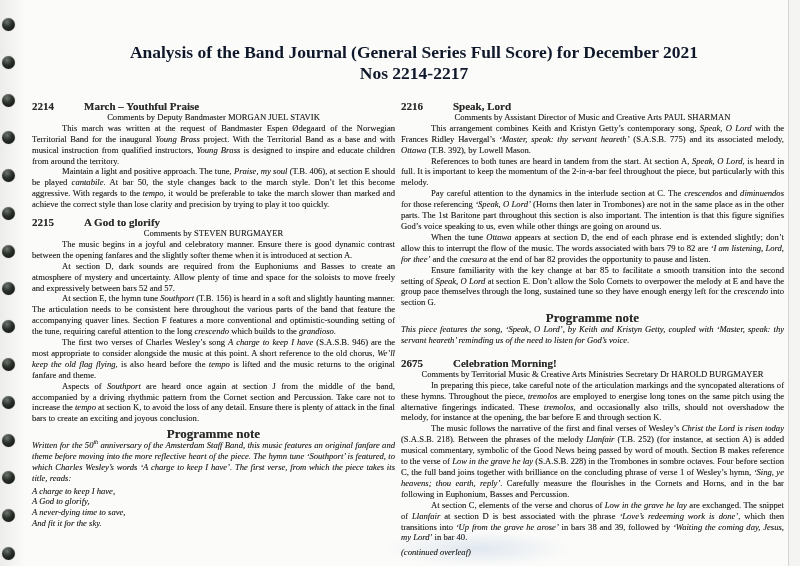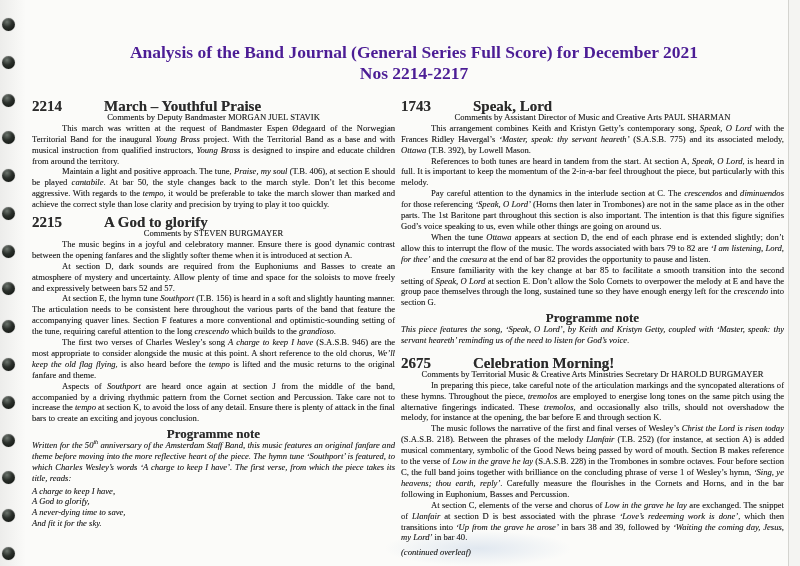--- a/index.html
+++ b/index.html
@@ -17,30 +17,30 @@
   .smudge { position:absolute; left:386px; top:531px; width:184px; height:35px;
     background:radial-gradient(ellipse at center, rgba(170,192,221,0.33), rgba(170,192,221,0) 72%); }
   
   .binding { position:absolute; left:2px; top:18px; width:15px; height:542px;
     display:flex; flex-direction:column; justify-content:space-between; }
   .hole { width:13px; height:13px; border-radius:50%;
     background:radial-gradient(circle at 38% 30%, #6d756e 0%, #2b302b 42%, #161a16 78%);
     box-shadow:inset 0 1px 1px rgba(255,255,255,0.22), 0 0 1px rgba(0,0,0,0.4); }
   
   .title { position:absolute; left:40px; top:42px; width:748px; text-align:center;
-    font-weight:bold; font-size:17.5px; line-height:21px; color:#4c1d95; }
+    font-weight:bold; font-size:17.5px; line-height:21px; color:#0f172a; }
   
   .col { position:absolute; top:101px; font-size:8.6px; line-height:10.9px;
     text-align:justify; text-shadow:0 0 0.4px rgba(43,43,43,0.55); }
   .col-left  { left:32px;  width:363px; }
   .col-right { left:401px; width:383px; }
   .section { margin:0; }
   .sec-gap  { margin-top:7px; }
   .sec-gap-lg { margin-top:12px; }
-  .sec-head { display:flex; font-weight:bold; font-size:15px;gap:20px; }
+  .sec-head { display:flex; font-weight:bold; font-size:11px; }
   .sec-num  { width:52px; flex:none; }
   .sec-title{ flex:1; }
   .byline   { text-align:center; }
   .para     { margin:0; text-indent:30px; }
   .prog-head{ text-align:center; font-weight:bold; font-size:13px; margin-top:5px; }
   .prog-note{ margin:0; font-style:italic; text-indent:0; }
   .it  { font-style:italic;margin-top:34px; }
   sup  { font-size:6px; line-height:0; }
   .verse { margin-top:2px; text-align:left; font-style:italic; line-height:10.6px; }
   .continued { text-align:left; font-style:italic; margin-top:4px; }
@@ -109,21 +109,21 @@
         <div>And fit it for the sky.</div>
       </div>
     </div>
 
   </div>
 
   <div class="col col-right">
 
     <div class="section">
       <div class="sec-head">
-        <span class="sec-num">1743</span>
+        <span class="sec-num">2216</span>
         <span class="sec-title">Speak, Lord</span>
       </div>
       <div class="byline">Comments by Assistant Director of Music and Creative Arts PAUL SHARMAN</div>
       <p class="para"><span>This arrangement combines Keith and Kristyn Getty’s contemporary song, </span><span class="it">Speak, O Lord</span><span> with the Frances Ridley Havergal’s </span><span class="it">‘Master, speak: thy servant heareth’</span><span> (S.A.S.B. 775) and its associated melody, </span><span class="it">Ottawa</span><span> (T.B. 392), by Lowell Mason.</span></p>
       <p class="para"><span>References to both tunes are heard in tandem from the start. At section A, </span><span class="it">Speak, O Lord</span><span>, is heard in full. It is important to keep the momentum of the 2-in-a-bar feel throughout the piece, but particularly with this melody.</span></p>
       <p class="para"><span>Pay careful attention to the dynamics in the interlude section at C. The </span><span class="it">crescendos</span><span> and </span><span class="it">diminuendos</span><span> for those referencing </span><span class="it">‘Speak, O Lord’</span><span> (Horns then later in Trombones) are not in the same place as in the other parts. The 1st Baritone part throughout this section is also important. The intention is that this figure signifies God’s voice speaking to us, even while other things are going on around us.</span></p>
       <p class="para"><span>When the tune </span><span class="it">Ottawa</span><span> appears at section D, the end of each phrase end is extended slightly; don’t allow this to interrupt the flow of the music. The words associated with bars 79 to 82 are </span><span class="it">‘I am listening, Lord, for thee’</span><span> and the </span><span class="it">caesura</span><span> at the end of bar 82 provides the opportunity to pause and listen.</span></p>
       <p class="para"><span>Ensure familiarity with the key change at bar 85 to facilitate a smooth transition into the second setting of </span><span class="it">Speak, O Lord</span><span> at section E. Don’t allow the Solo Cornets to overpower the melody at E and have the group pace themselves through the long, sustained tune so they have enough energy left for the </span><span class="it">crescendo</span><span> into section G.</span></p>
       <div class="prog-head">Programme note</div>
       <p class="prog-note"><span class="it">This piece features the song, ‘Speak, O Lord’, by Keith and Kristyn Getty, coupled with ‘Master, speak: thy servant heareth’ reminding us of the need to listen for God’s voice.</span></p>

